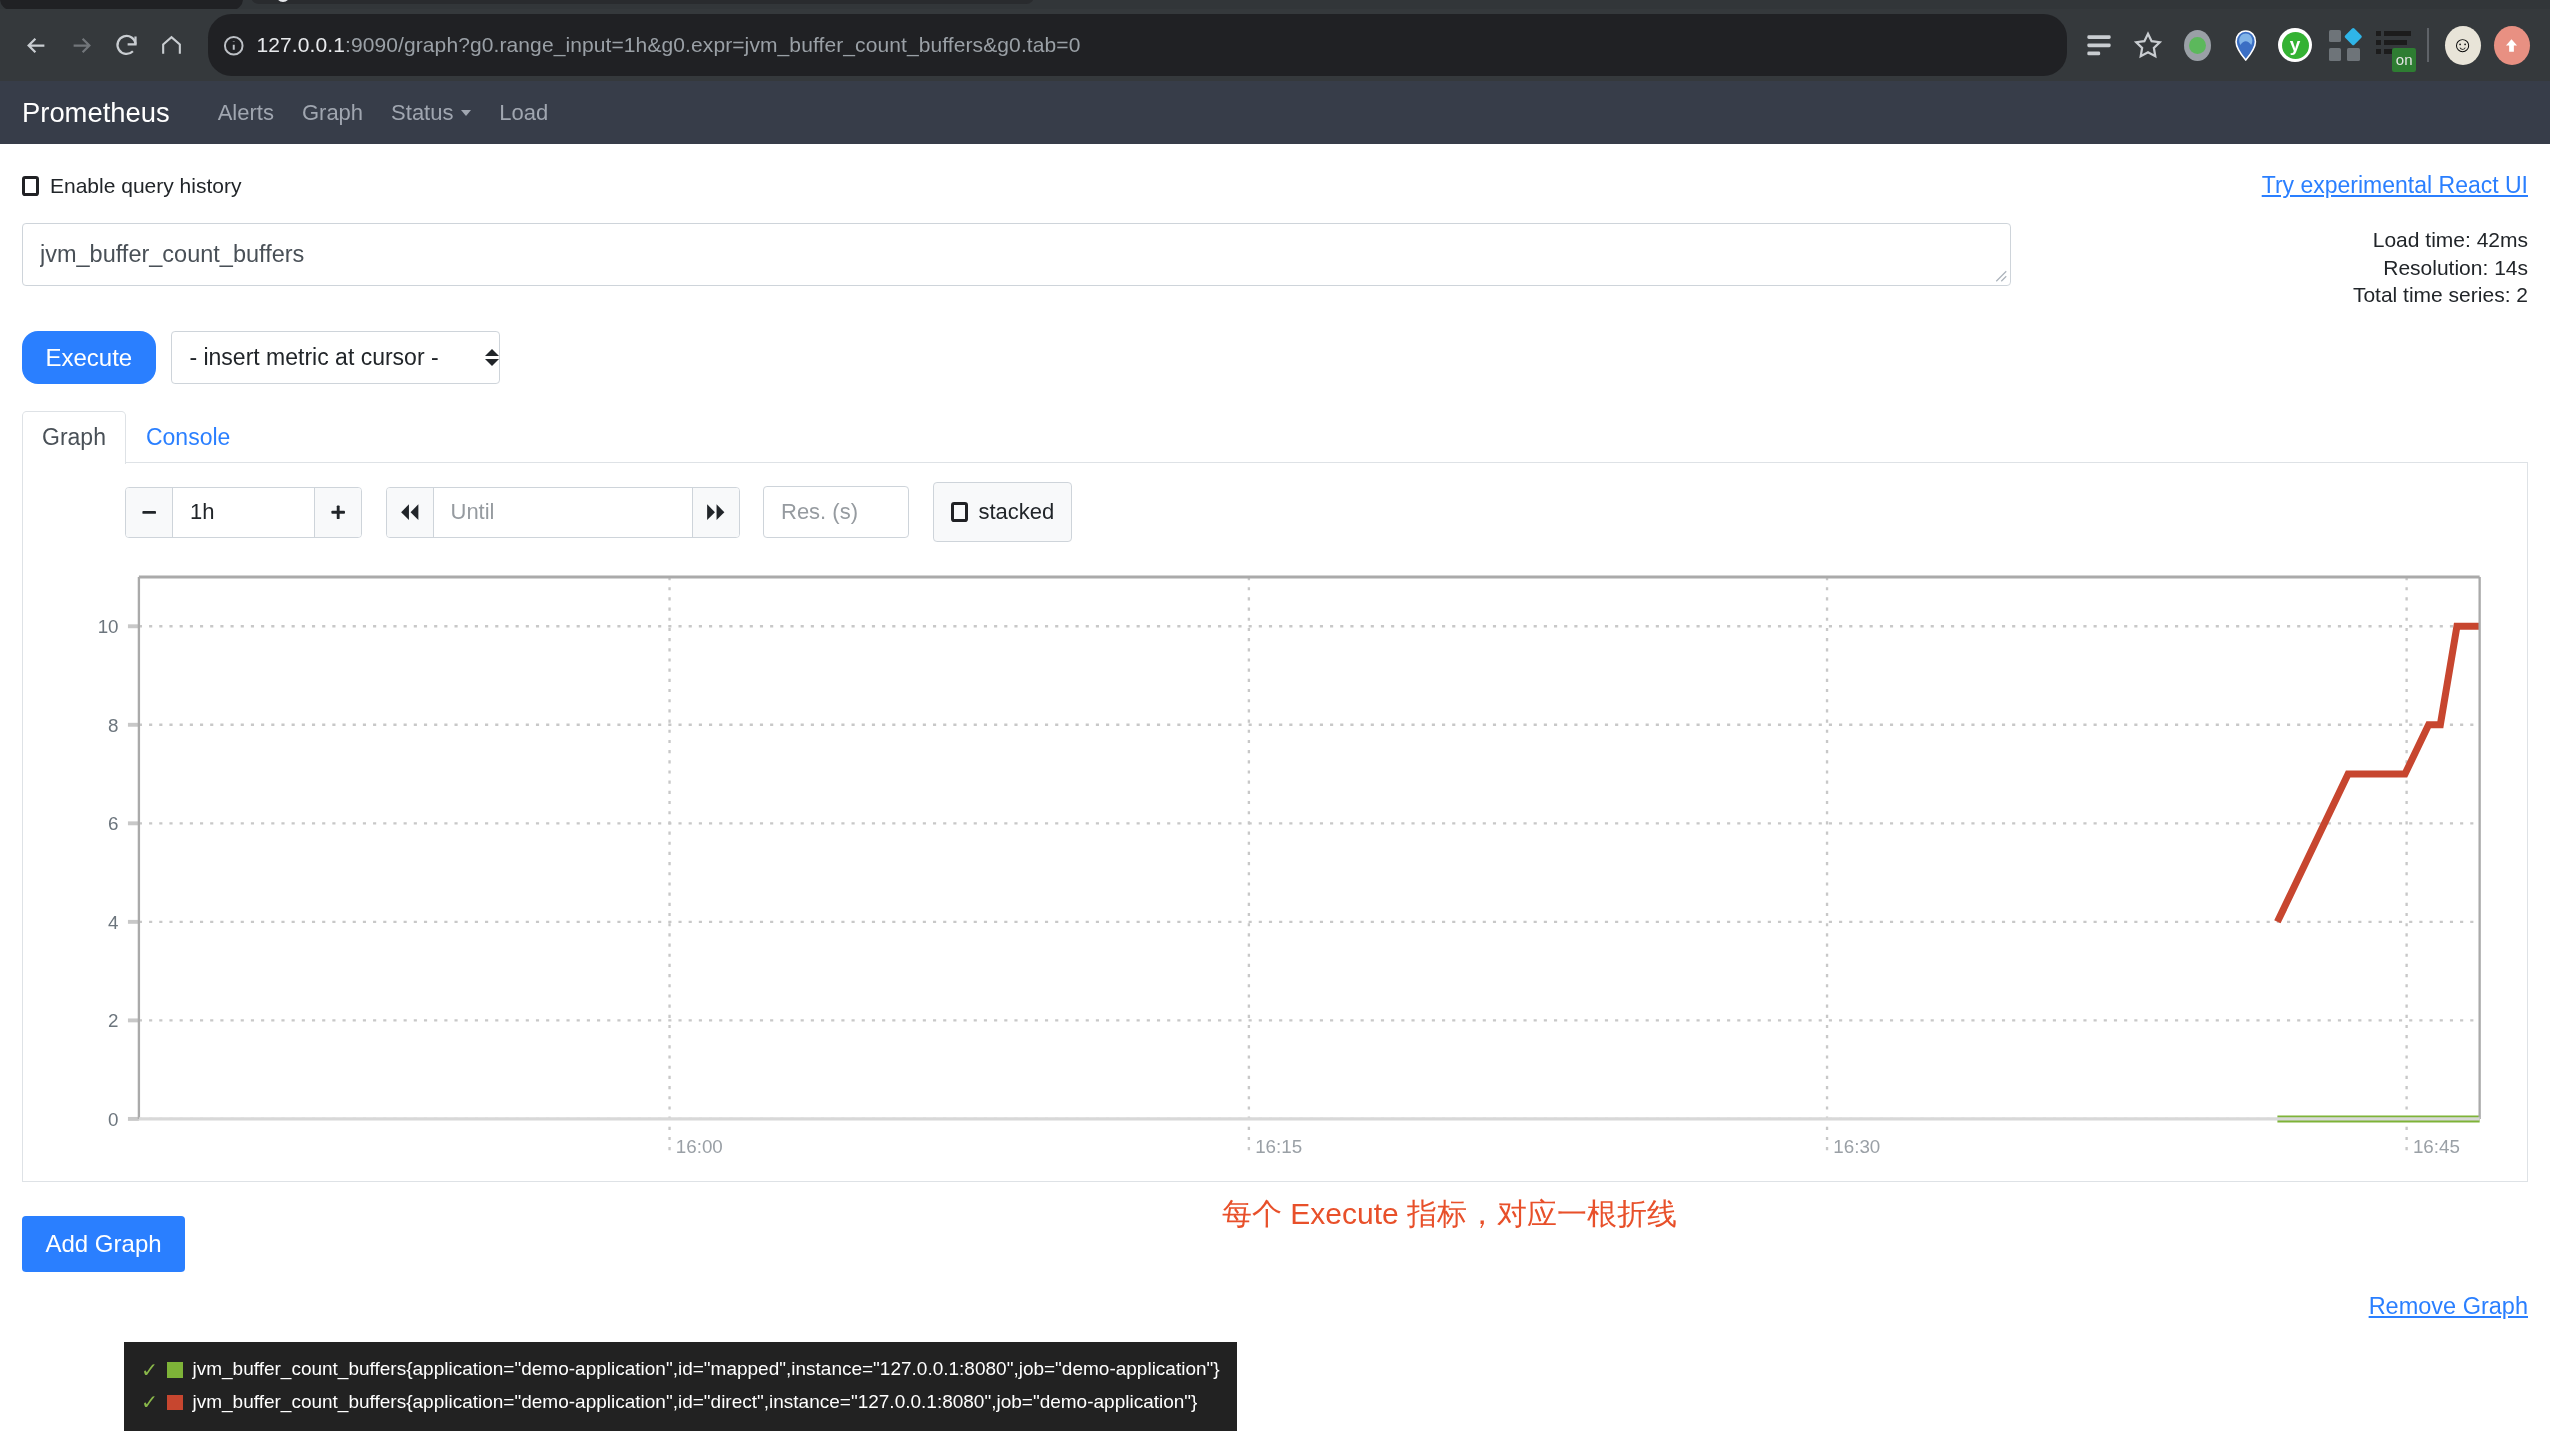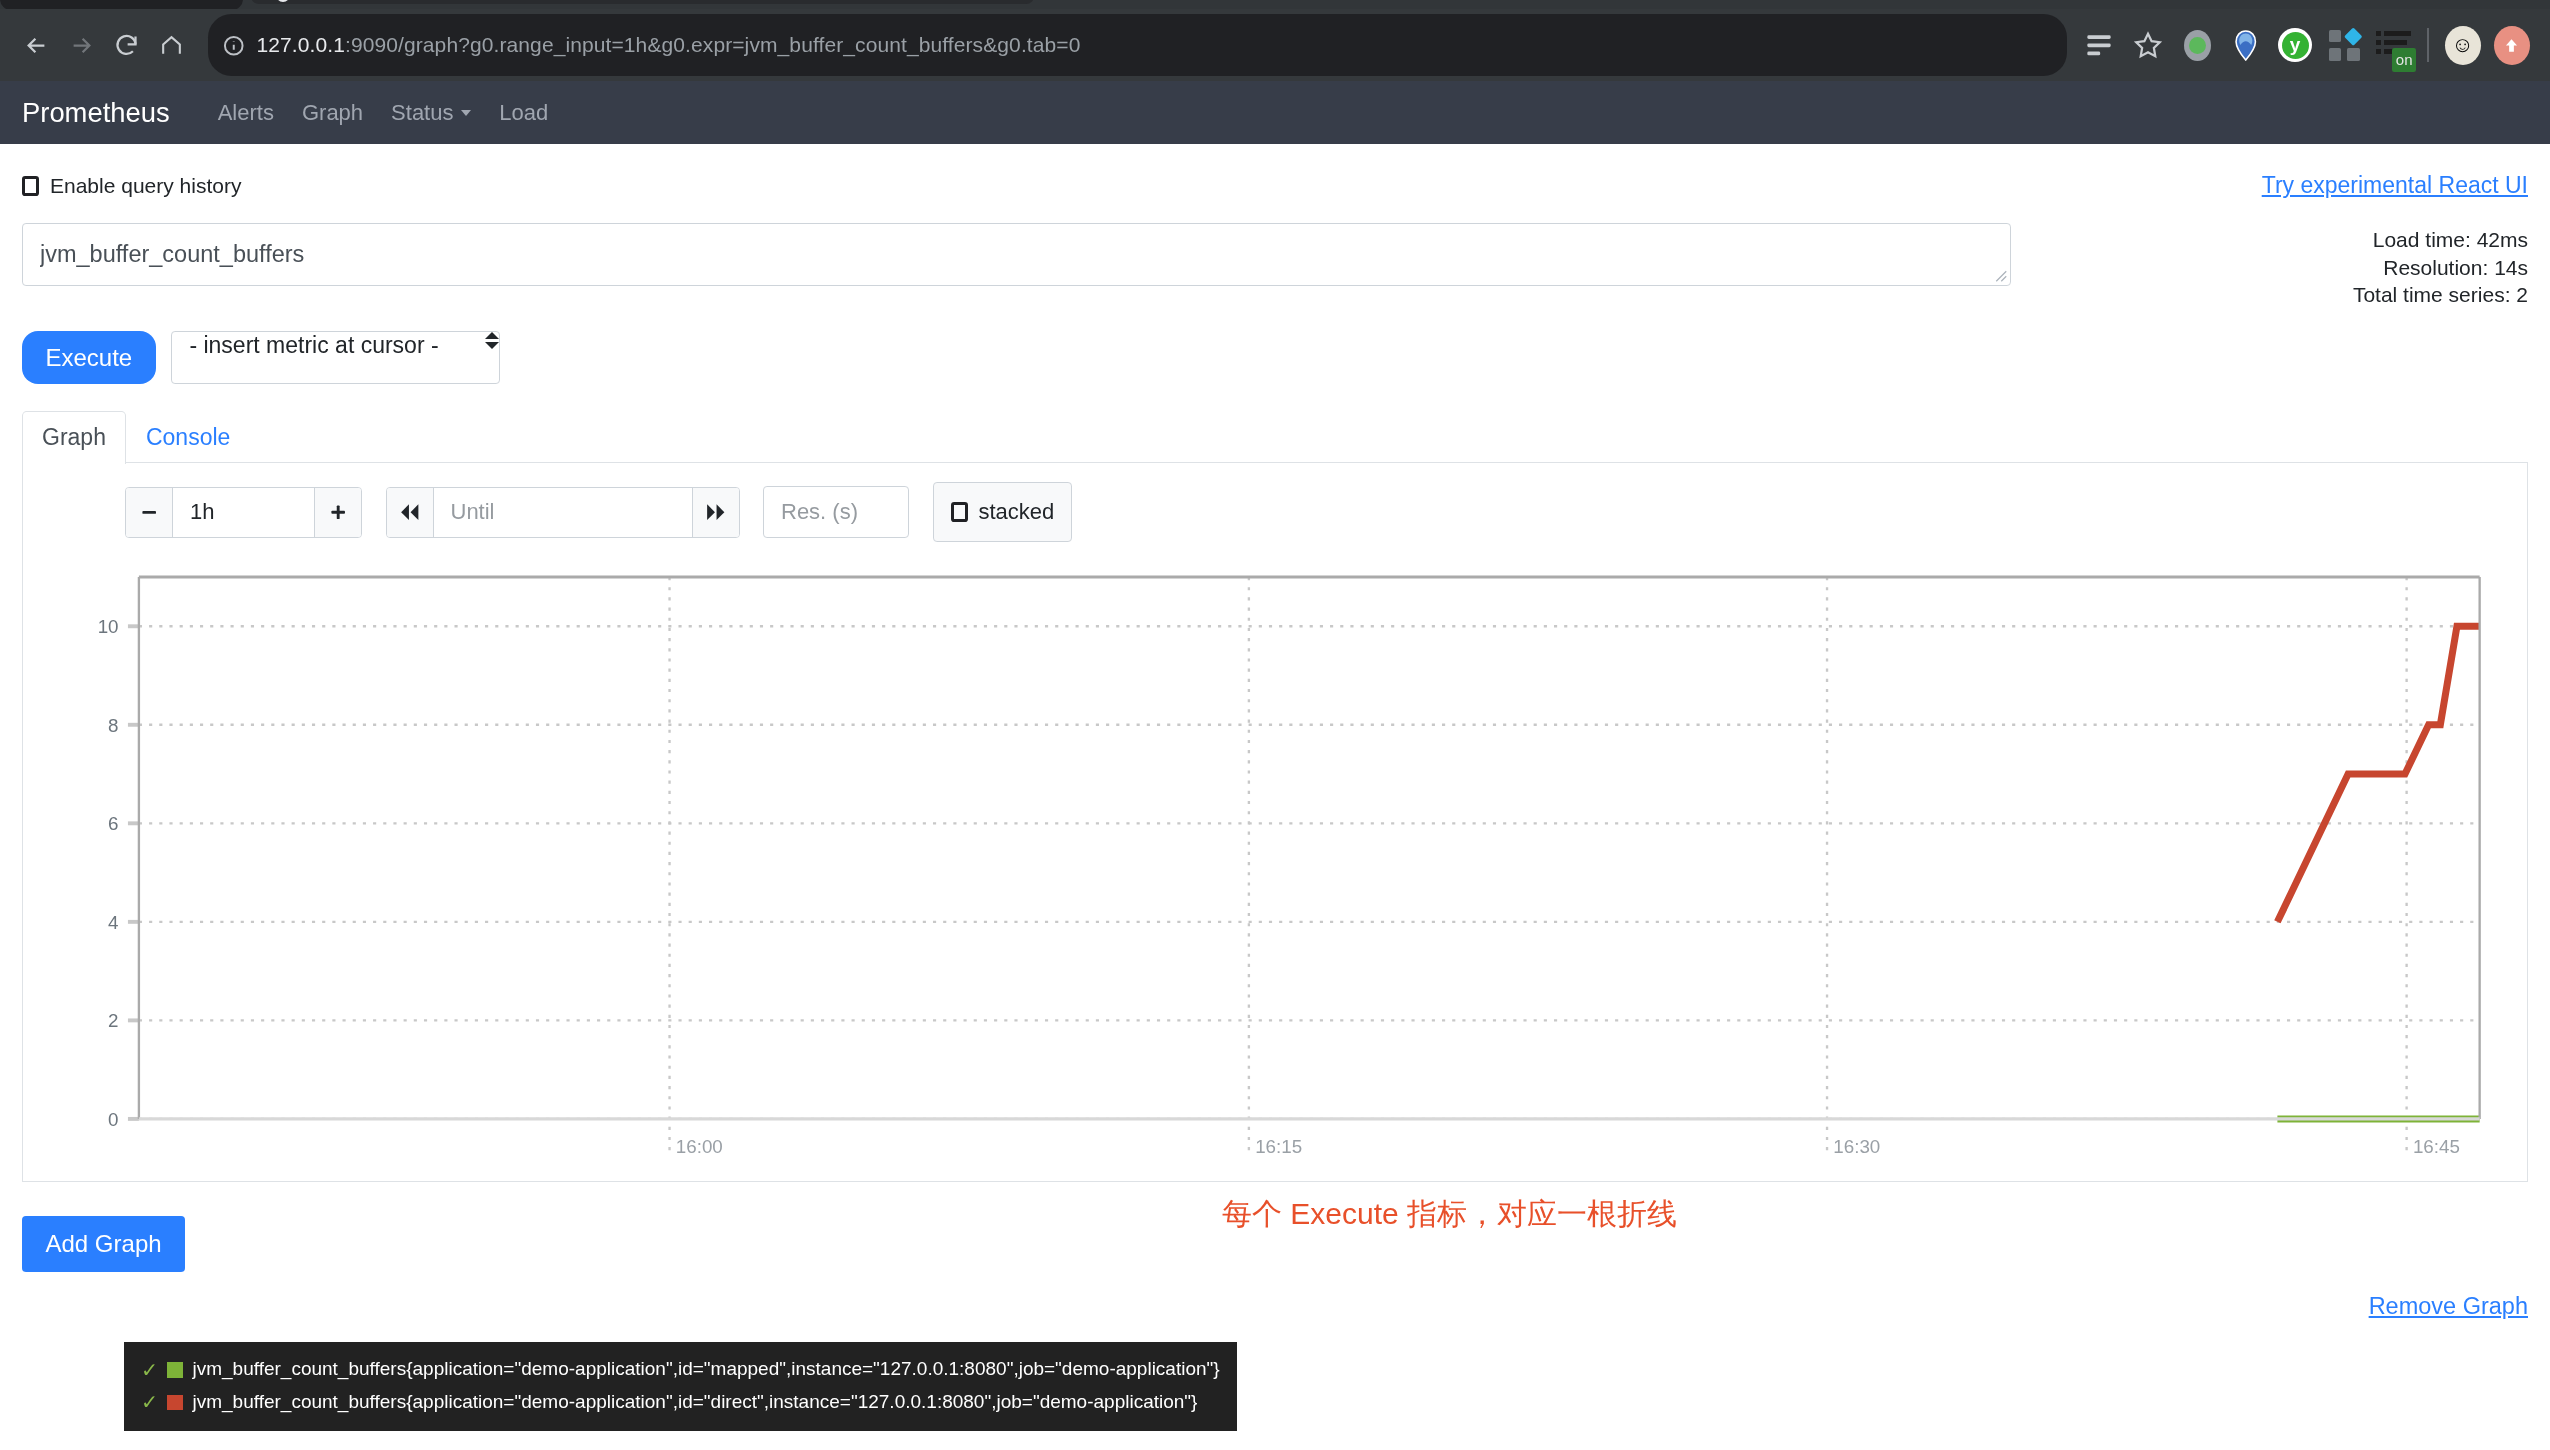--- a/index.html
+++ b/index.html
@@ -124,21 +124,21 @@
     line-height:1.32; padding-top:3.1px;
   }
 
   #exec-row { display:flex; align-items:center; margin-top:22px; gap:15.7px; }
   #execute-button {
     background:#2a7fff; color:#fff; border:none; border-radius:16px;
     font-size:24px; padding:12.5px 23.5px; font-family:"Liberation Sans", sans-serif;text-align:center;
   }
   #metric-select-wrap {
     border:1.6px solid #ced4da; border-radius:3.9px; height:53px; min-width:329px;
-    display:flex; align-items:flex-start; padding:0 0 0 17px; gap:11px;
+    display:flex; align-items:center; padding:0 0 0 17px; gap:11px;
     background:#fff;
   }
   #metric-select-label { font-size:23px; color:#212529; white-space:nowrap; }
   .spin-arrows { display:flex; flex-direction:column; gap:3.1px; margin-left:auto; }
   .spin-arrows .up { width:0;height:0;border-left:7px solid transparent;border-right:7px solid transparent;border-bottom:7.8px solid #212529;}
   .spin-arrows .dn { width:0;height:0;border-left:7px solid transparent;border-right:7px solid transparent;border-top:7.8px solid #212529;}
 
   
   #tabs { display:flex; margin-top:25px; border-bottom:1.6px solid #dee2e6; position:relative; }
   .tab {

